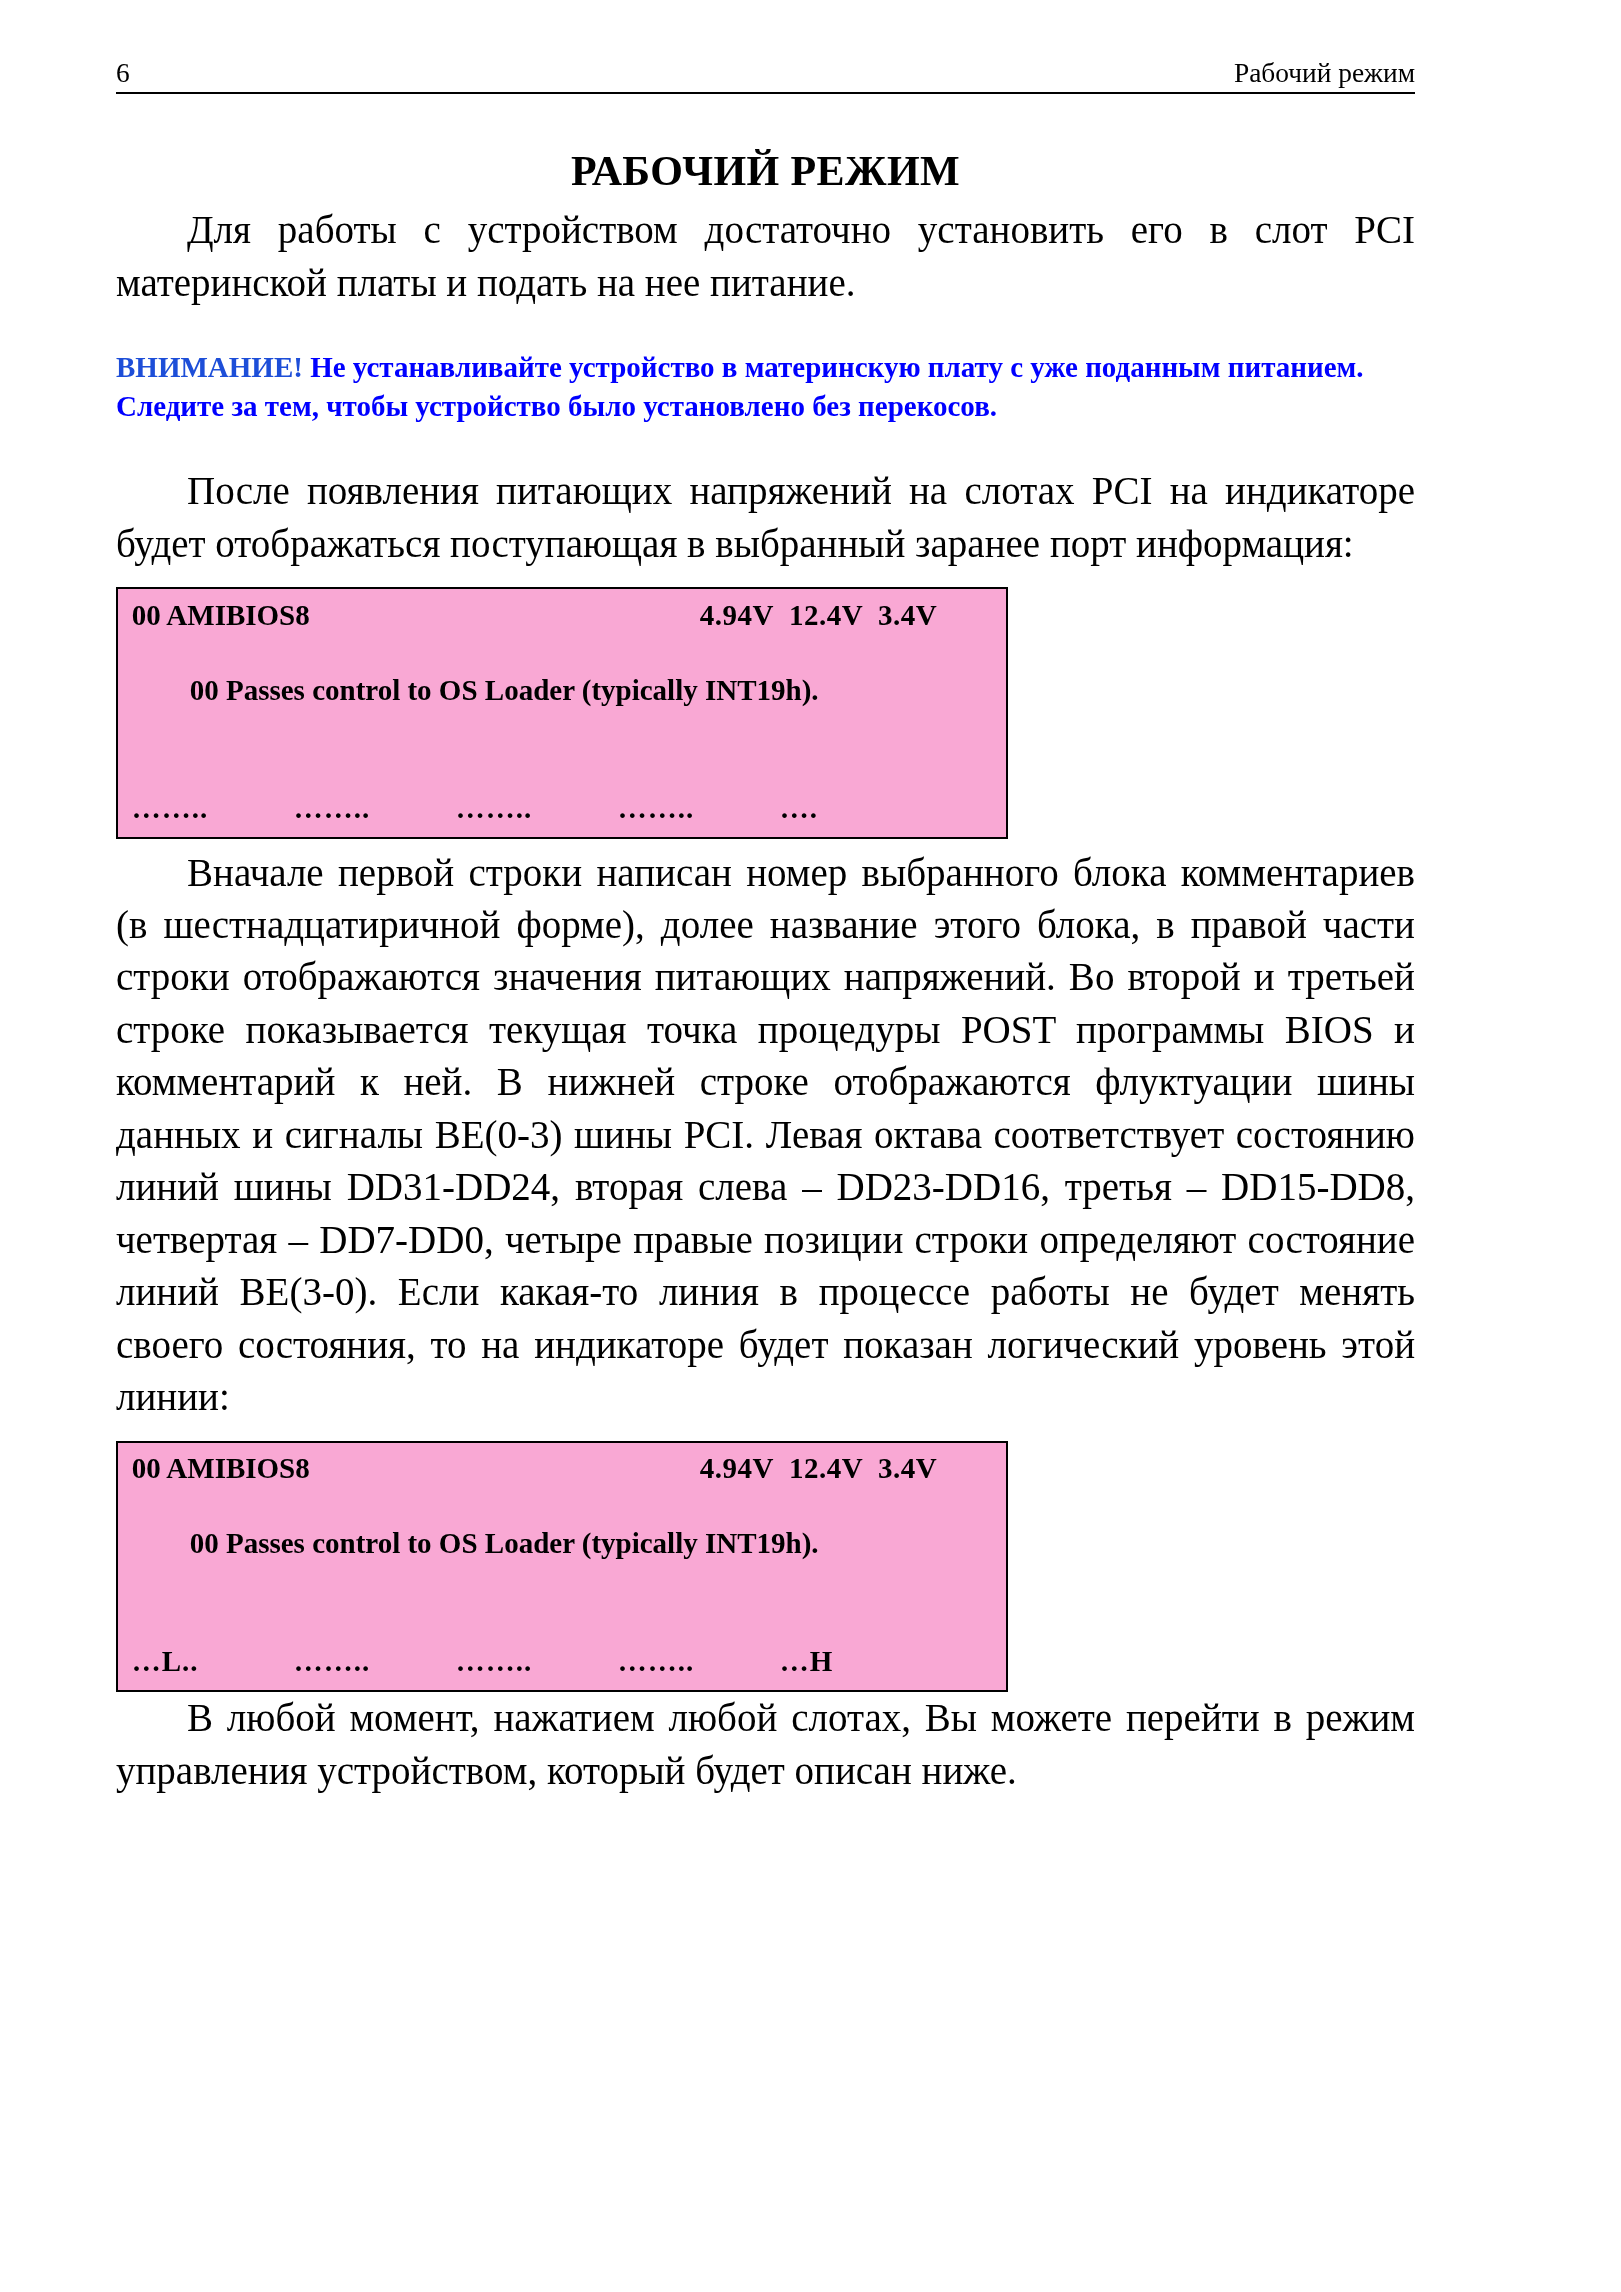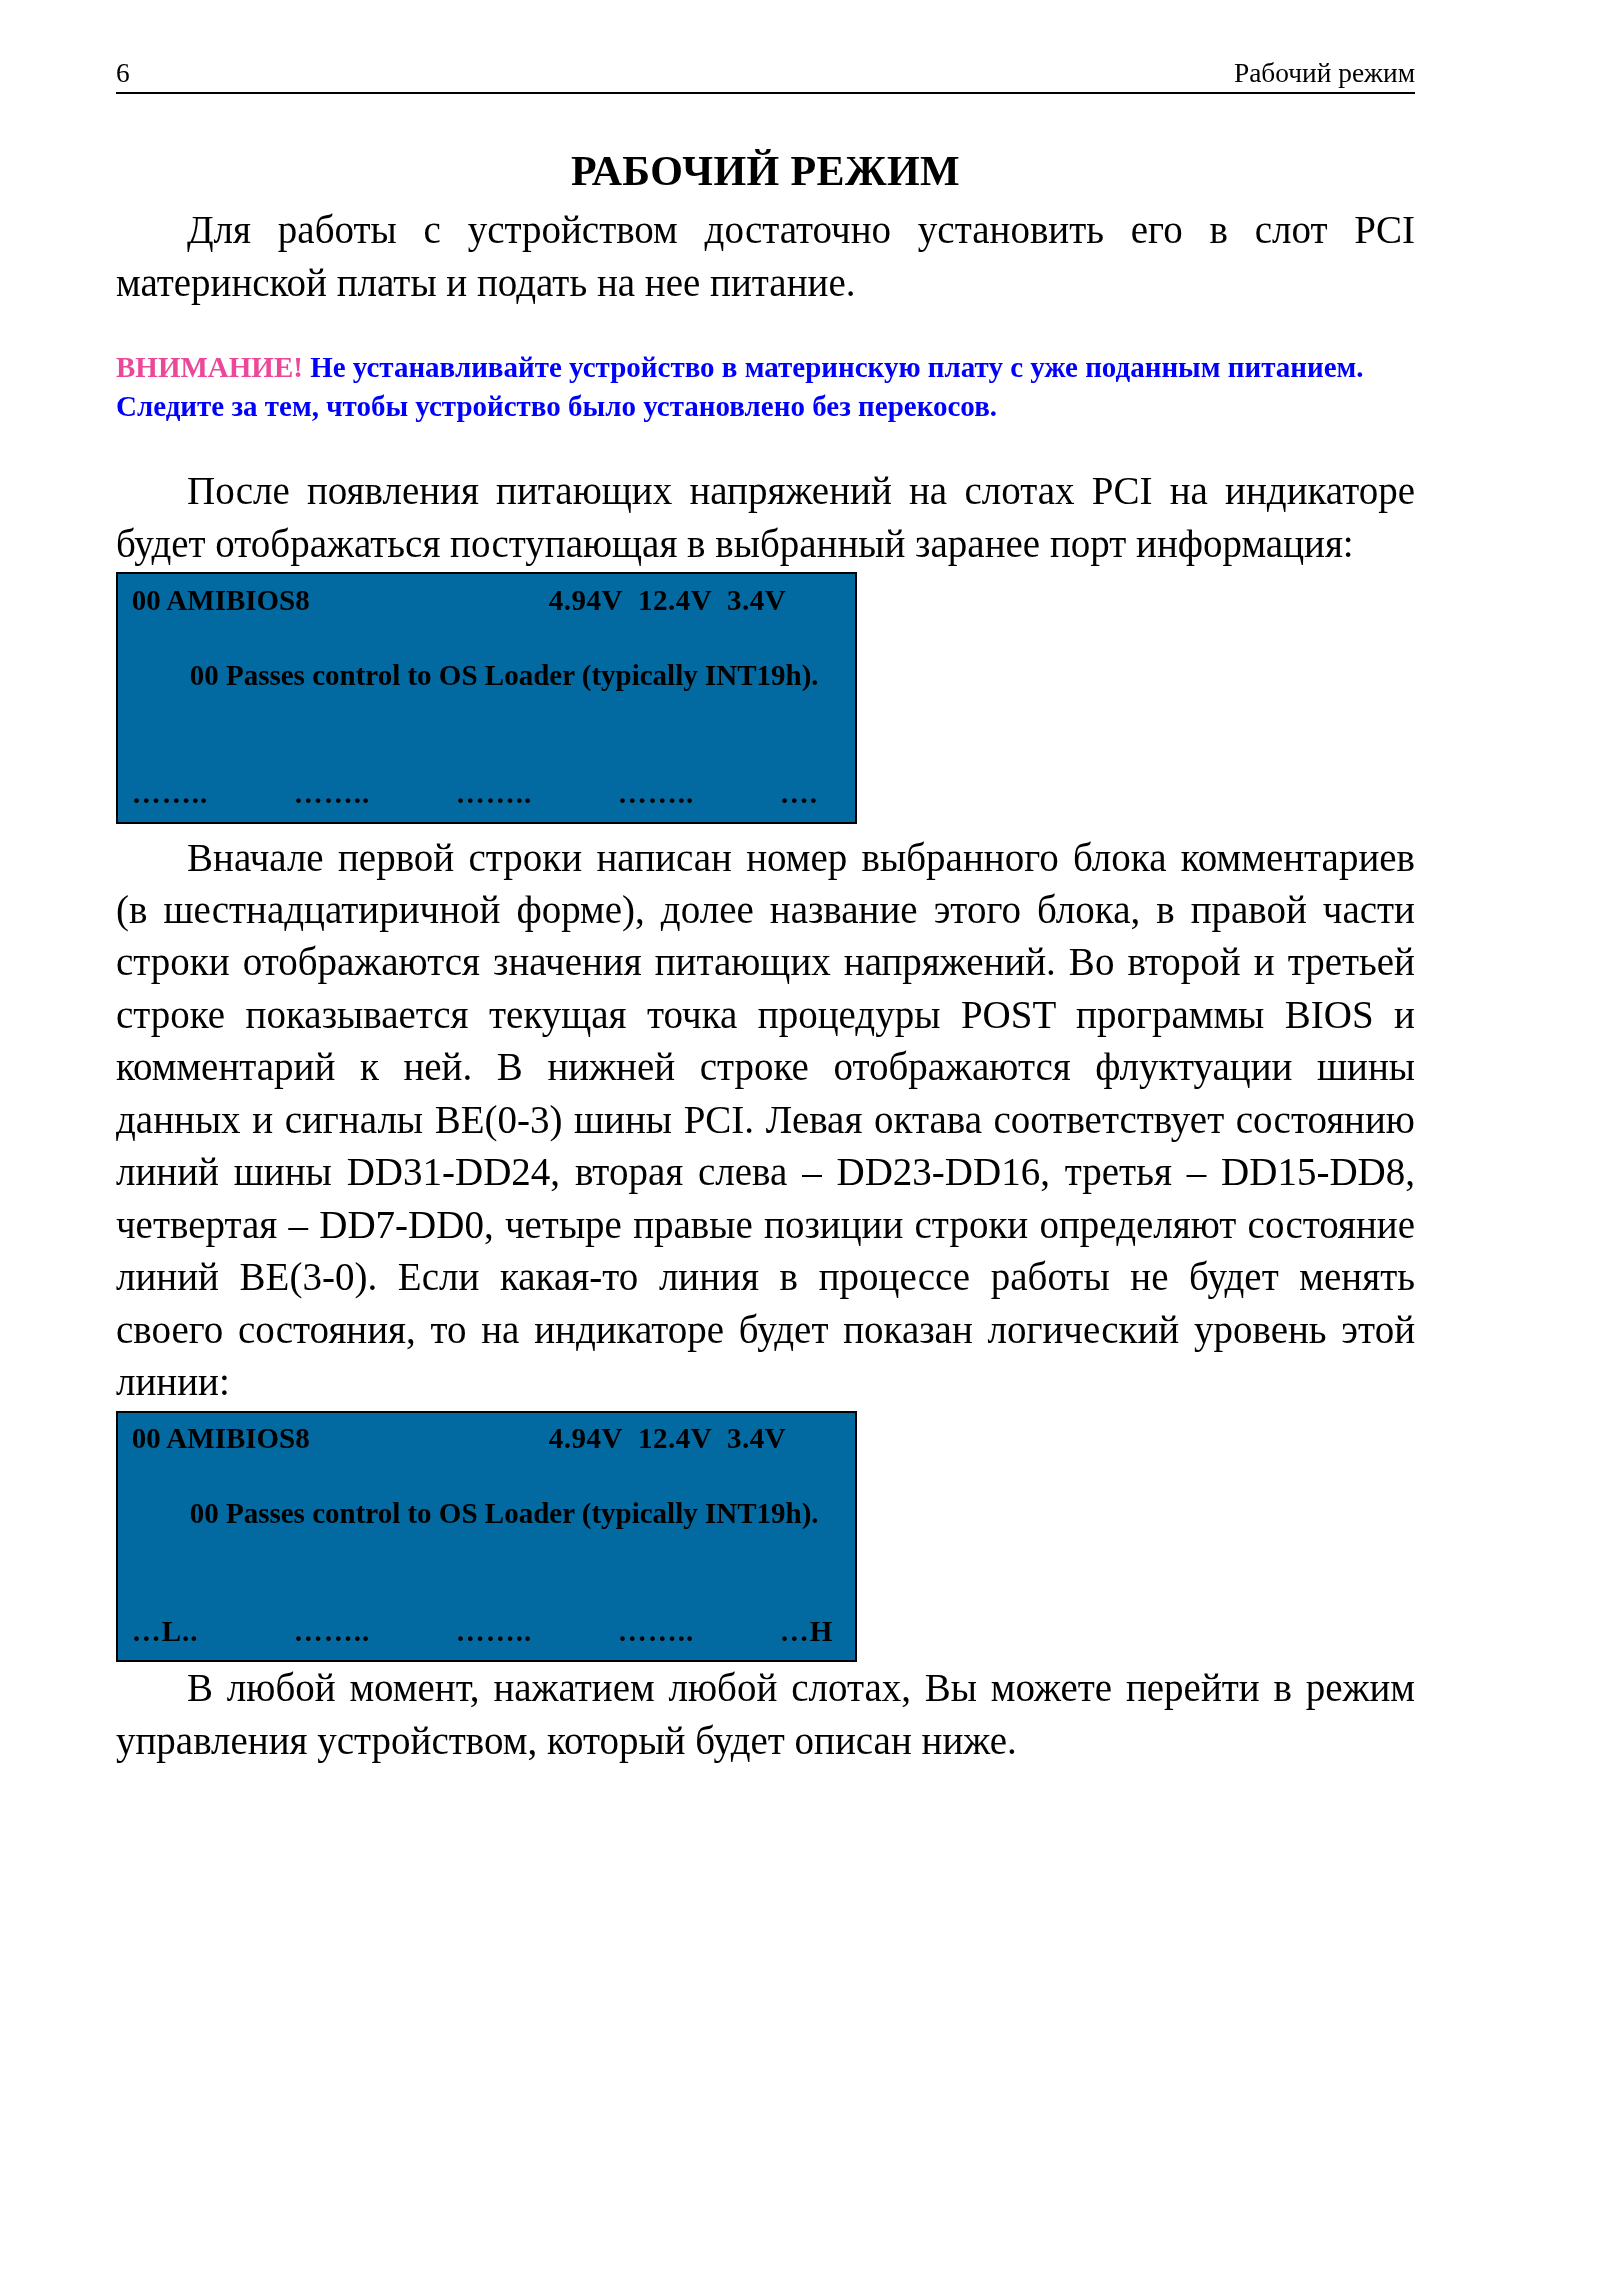--- a/index.html
+++ b/index.html
@@ -71,36 +71,36 @@
 
   p.warning {
     margin: 0;
     font-size: 29px;
     line-height: 1.345;
     font-weight: bold;
     text-indent: 0;
     text-align: left;
     color: #0000ff;
   }
-  p.warning .attn { color: #ec4899; }
+  p.warning .attn { color: #1d4ed8; }
   .spacer-md { height: 39px; }
   .spacer-xs { height: 7.8px; }
 
   
   .led-box {
     border: 2px solid #000;
     box-sizing: border-box;
-    width: 741px;
-    margin: 2px 0 0 0;
+    width: 892px;
+    margin: 17px 0 0 0;
     padding: 7.8px 13.7px 9.8px 13.7px;
     font-family: "Liberation Serif", "DejaVu Serif", serif;
     font-weight: bold;
     font-size: 29px;
     line-height: 1.29;
-    background: #0369a1;
+    background: #f9a8d4;
   }
   .led-row {
     display: flex;
     white-space: pre;
   }
   .led-row .seg-label { flex: 0 0 auto; }
   .led-row .seg-volts {
     margin-left: auto;
     padding-right: 55px;
     letter-spacing: 0.5px;

